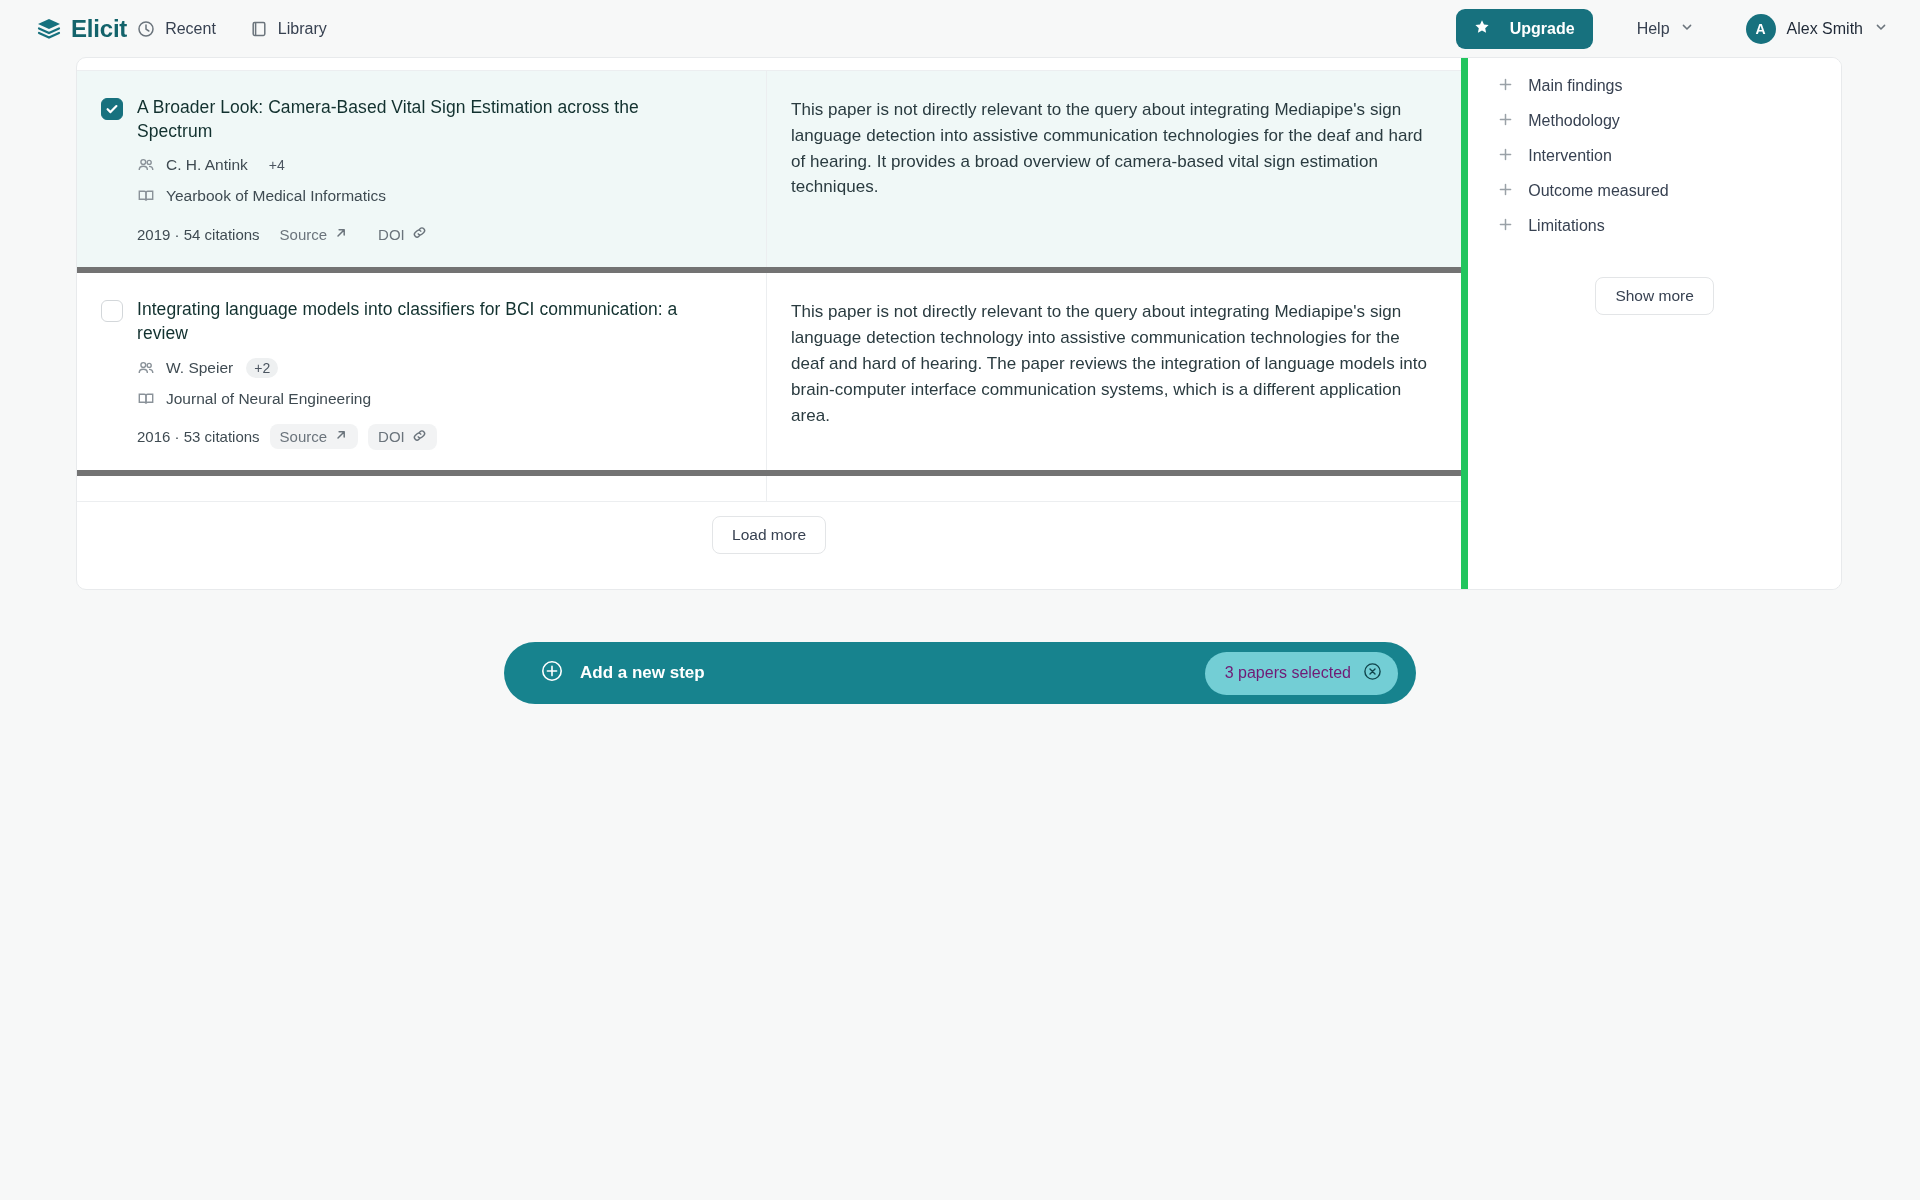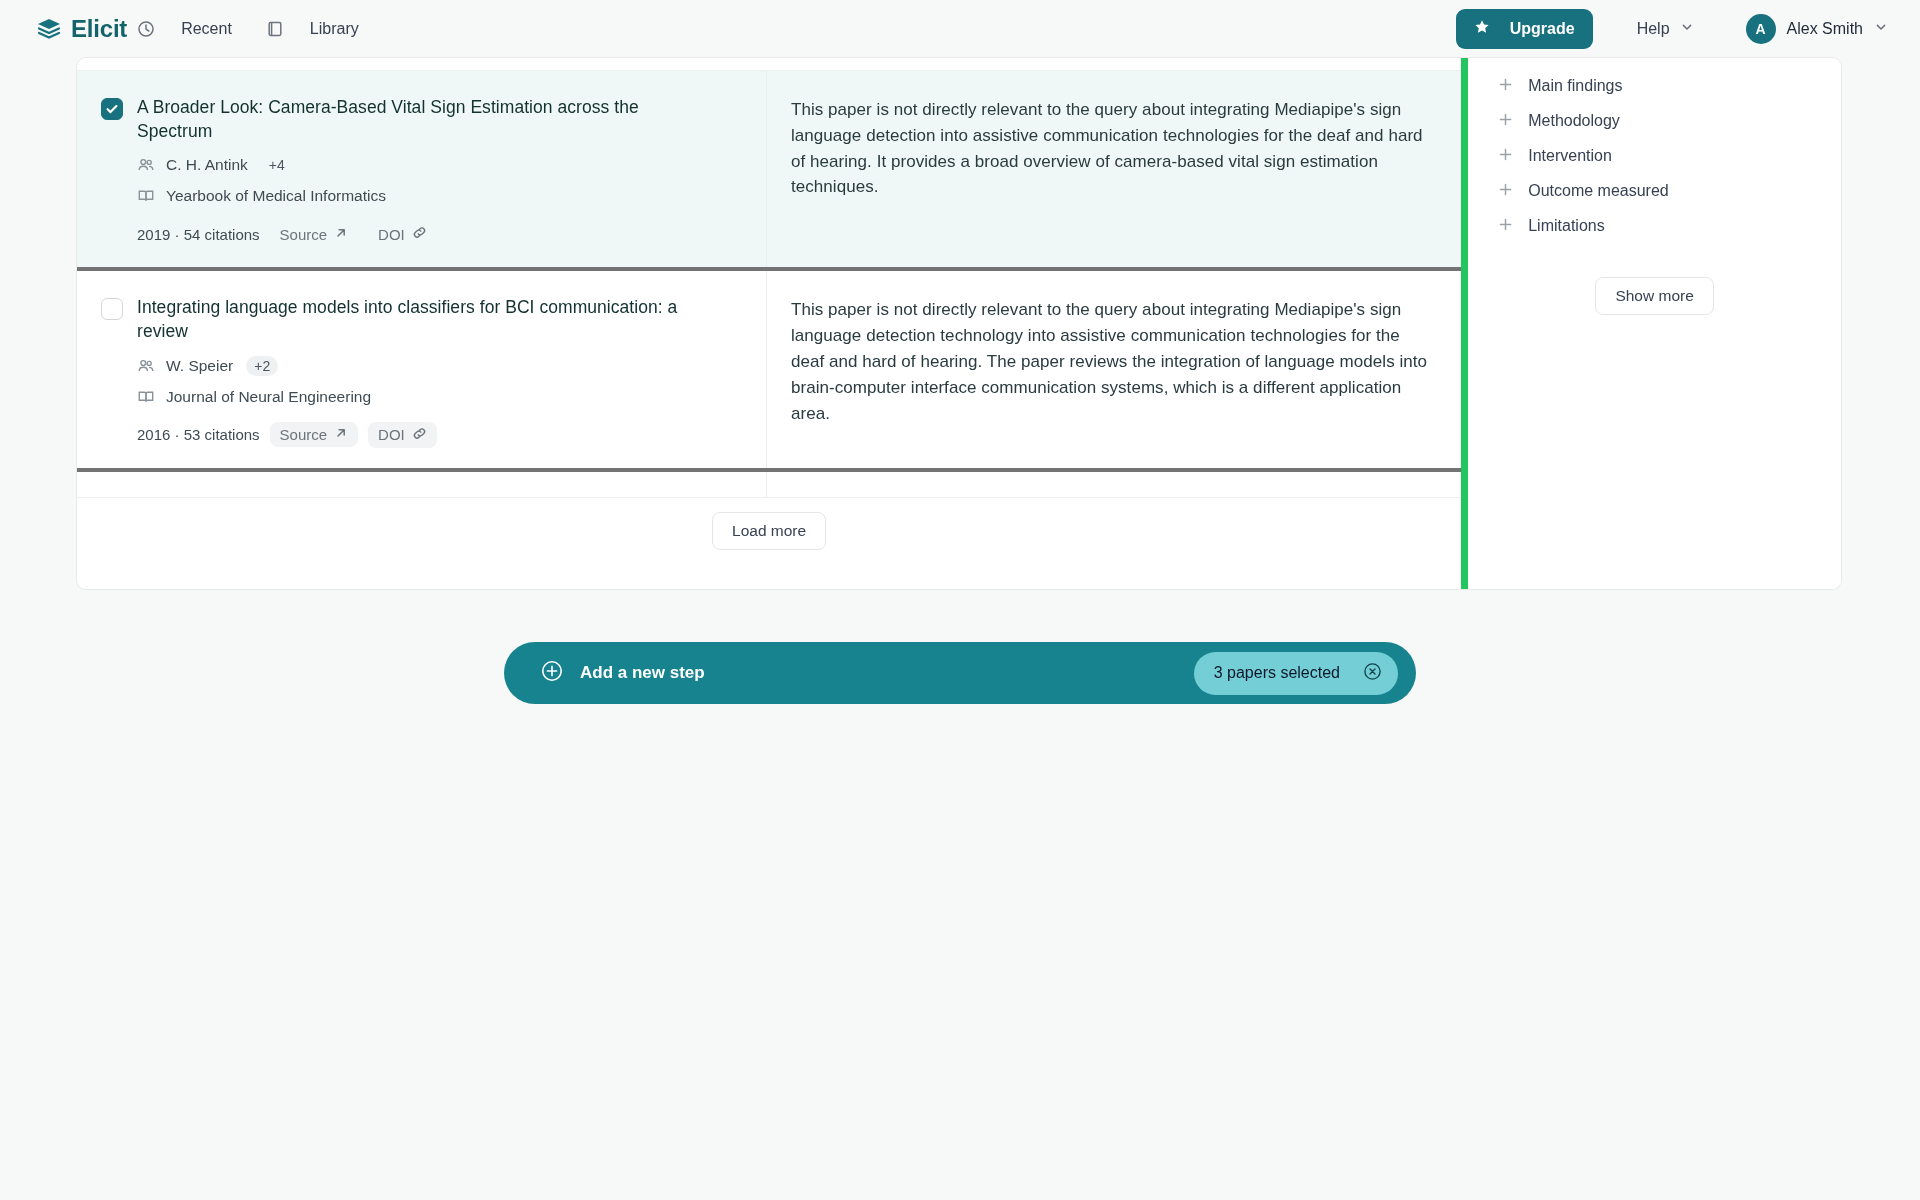--- a/index.html
+++ b/index.html
@@ -18,21 +18,21 @@
     align-items: center;
     padding: 0 24px 0 36px;
     position: relative;
   }
   .brand { display: flex; align-items: center; gap: 9px; }
   .brand-mark { width: 26px; height: 26px; display:block; }
   .brand-name {
     font-size: 24px; font-weight: 700; color: #13636b; letter-spacing: -0.2px;
   }
   .navlink {
-    display: flex; align-items: flex-start; gap: 26px;
+    display: flex; align-items: flex-start; gap: 10px;
     font-size: 16px; color: #374151; padding: 6px 10px; border-radius: 7px;
     margin-right: 14px; cursor: pointer;
   }
   .navlink svg { display:block; }
   .spacer { flex: 1; }
   .upgrade-btn {
     display: flex; align-items: center; gap: 20px;
     background: #17717e; color: #fff;
     font-size: 16px; font-weight: 600;
     border: none; border-radius: 9px;
@@ -72,21 +72,21 @@
     border-left: 7px solid #22c55e;
     background: #fff;
     padding-top: 10px;
   }
 
   
   .header-strip { height: 13px; border-bottom: 1px solid #eceef0; }
 
   .row {
     display: flex;
-    border-bottom: 4px solid #737373;
+    border-bottom: 6px solid #737373;
   }
   .row.selected { background: #f0f8f7; }
   .cell-paper {
     width: 690px;
     border-right: 1px solid #eceef0;
     padding: 24px 30px 20px 24px;
     display: flex;
     gap: 14px;
   }
   .cell-abstract {
@@ -168,24 +168,24 @@
     border-radius: 31px;
     display: flex; align-items: center;
     padding: 0 18px 0 36px;
   }
   .add-step {
     display: flex; align-items: center; gap: 16px;
     color: #fff; font-size: 17px; font-weight: 600; cursor: pointer;
   }
   .sel-chip {
     margin-left: auto;
-    background: #73ced5; color: #0f172a;
+    background: #73ced5; color: #701a75;
     font-size: 16px; font-weight: 500;
     border-radius: 22px; padding: 10px 16px 10px 20px;
-    display: flex; align-items: center; gap: 23px; cursor: pointer;
+    display: flex; align-items: center; gap: 12px; cursor: pointer;
   }
 </style>
 </head>
 <body>
 
 <div class="topbar">
 
   <div class="brand">
     <span class="brand-mark">
       <svg width="26" height="26" viewBox="0 0 26 26" fill="none">

